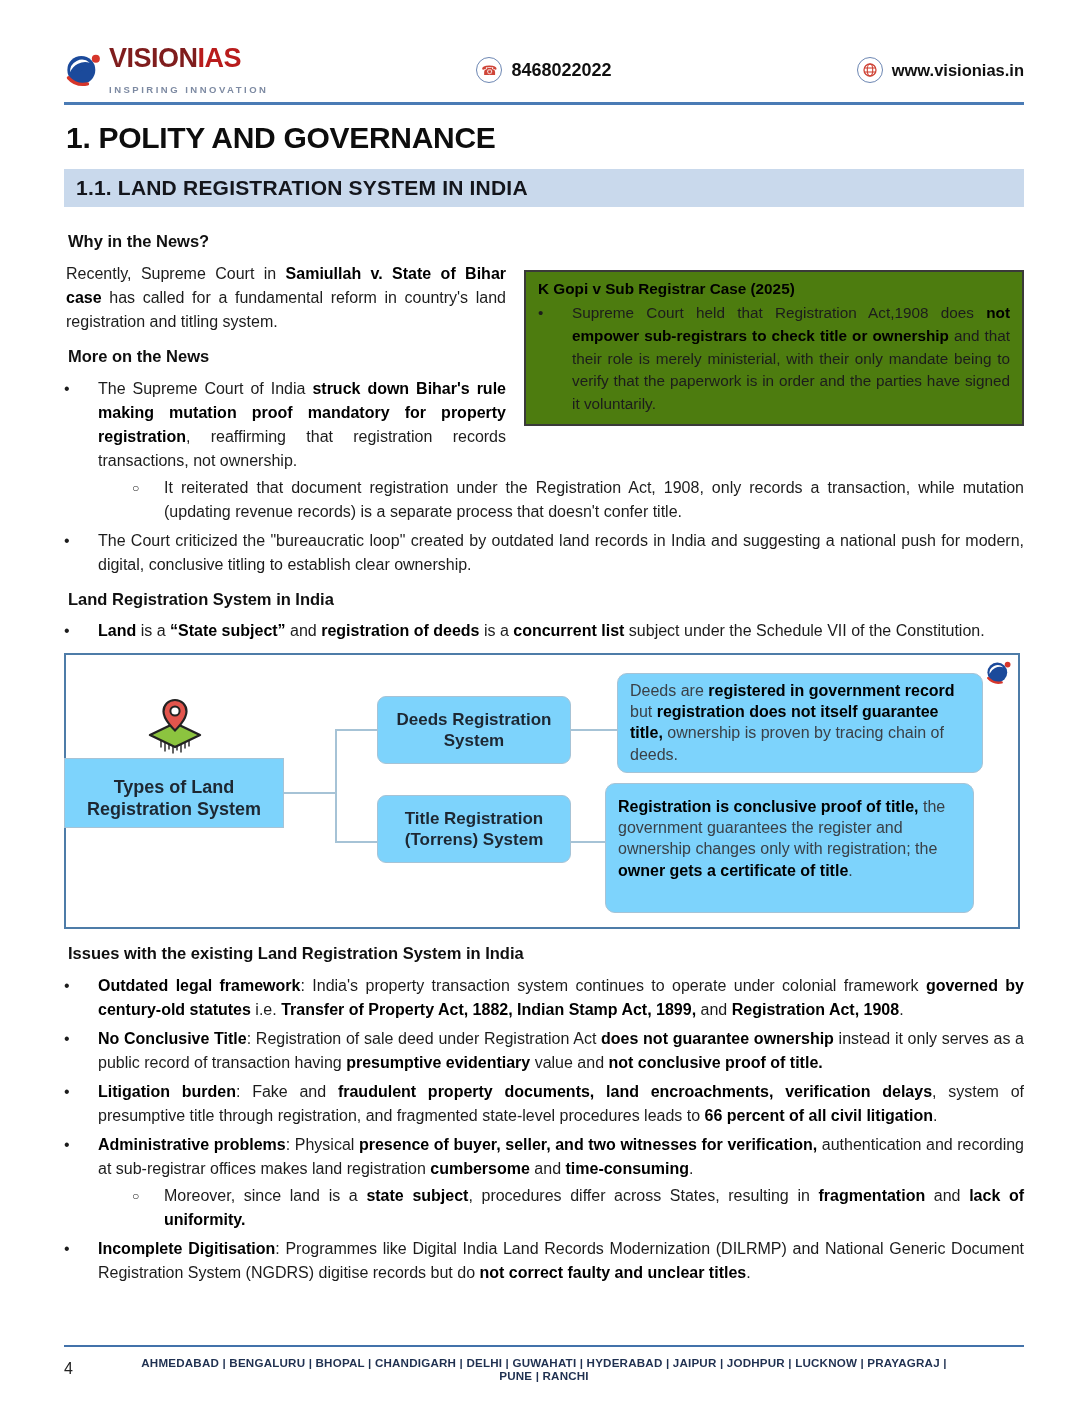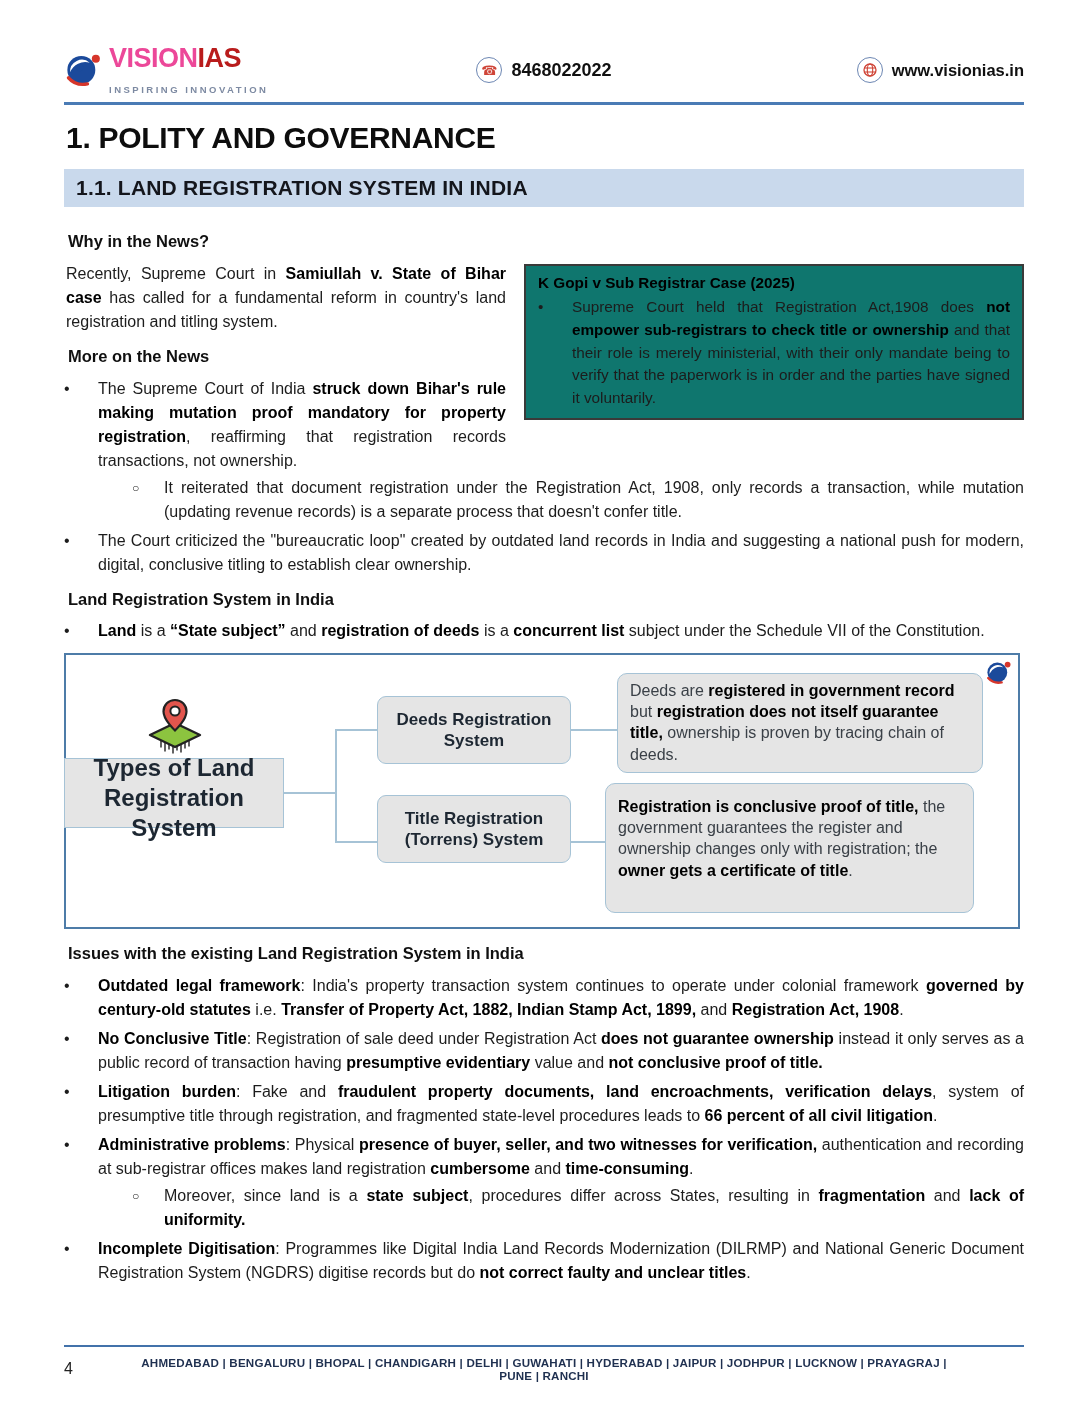--- a/index.html
+++ b/index.html
@@ -8,21 +8,21 @@
     width:1088px; height:1408px;
     font-family:"Liberation Sans","DejaVu Sans",sans-serif;
     color:#1c1c1c; overflow:hidden;
   }
   .page { width:1088px; height:1408px; padding:46px 64px 0 64px; display:flex; flex-direction:column; }
 
   
   .hdr { display:flex; align-items:center; height:48px; }
   .brand { display:flex; align-items:center; gap:7px; width:300px; }
   .brand-name { font-weight:bold; font-size:27px; letter-spacing:-0.5px; line-height:1; }
-  .brand-name .vision { color:#ec4899;margin-top:24px; }
+  .brand-name .vision { color:#7f1d1d;margin-top:24px; }
   .brand-name .ias { color:#b91c1c; }
   .tagline { font-size:9.5px; color:#7d8aa2; letter-spacing:2.5px; font-weight:bold; margin-top:12px; }
   .contact { display:flex; align-items:center; gap:9px; font-weight:bold; font-size:18px; color:#101010; }
   .contact.phone { flex:1; justify-content:center; }
   .contact.web { width:300px; justify-content:flex-end; font-size:16.5px;text-align:right; }
   .cicon { width:26px; height:26px; border:1.6px solid #6d87b3; border-radius:50%;
            display:inline-flex; align-items:center; justify-content:center; flex:0 0 auto; }
   .cicon .ph { color:#cf4538; font-size:13px; line-height:1; font-family:"DejaVu Sans",sans-serif; }
   .hdr-rule { height:3px; background:#4a7bb5; margin-top:8px; }
 
@@ -38,34 +38,34 @@
   .para { text-align:justify; margin:2px 0 8px 2px; }
   .b { font-weight:bold; color:#000; }
   ul.blist { list-style:none; margin:0 0 4px 0; }
   ul.blist > li { padding-left:34px; text-indent:-34px; text-align:justify; margin-bottom:5px; }
   ul.blist .mk { display:inline-block; width:34px; text-indent:0; }
   ul.sublist { list-style:none; margin:3px 0 0 0; }
   ul.sublist > li { padding-left:66px; text-indent:-32px; text-align:justify; margin-bottom:4px; }
   ul.sublist .mk { display:inline-block; width:32px; text-indent:0; font-size:12px; vertical-align:1px; }
 
   
-  .case-box { float:right; width:500px; margin:2px 0 10px 18px;
-              background:#0f766e; border:2px solid #3a3a39; padding:6px 12px 8px 12px;
+  .case-box { float:right; width:500px; margin:8px 0 10px 18px;
+              background:#4d7c0f; border:2px solid #3a3a39; padding:6px 12px 8px 12px;
               font-size:15.3px; line-height:1.48; }
   .case-title { font-weight:bold; color:#000; margin-bottom:2px; }
   .case-box ul { list-style:none; }
   .case-box li { padding-left:34px; text-indent:-34px; text-align:justify; }
   .case-box .mk { display:inline-block; width:34px; text-indent:0; }
 
   
   .diagram { clear:both; position:relative; width:956px; height:276px;
              border:2px solid #4e7ca8; background:#fff; margin:10px 0 12px 0; }
-  .dg-box { position:absolute; background:#e5e5e5; border:1.6px solid #a6c3d6; }
+  .dg-box { position:absolute; background:#7dd3fc; border:1.6px solid #a6c3d6; }
   .dg-root { left:-2px; top:103px; width:220px; height:70px; display:flex; align-items:center;
-             justify-content:center; text-align:center; font-weight:bold; font-size:24px;
+             justify-content:center; text-align:center; font-weight:bold; font-size:18px;
              color:#1d2732; line-height:1.25; padding-top:10px; }
   .dg-node { border-radius:9px; display:flex; align-items:center; justify-content:center;
              text-align:center; font-weight:bold; font-size:17px; color:#1d2732; line-height:1.25; }
   .dg-node.n1 { left:311px; top:41px; width:194px; height:68px; }
   .dg-node.n2 { left:311px; top:140px; width:194px; height:68px; }
   .dg-desc { border-radius:10px; font-size:16px; line-height:1.32; color:#3a4047;
              padding:6px 12px; text-align:left; }
   .dg-desc.d1 { left:551px; top:18px; width:366px; height:100px; }
   .dg-desc.d2 { left:539px; top:128px; width:369px; height:130px; padding-top:12px; }
   .hline,.vline { position:absolute; background:#a6c3d6; }

